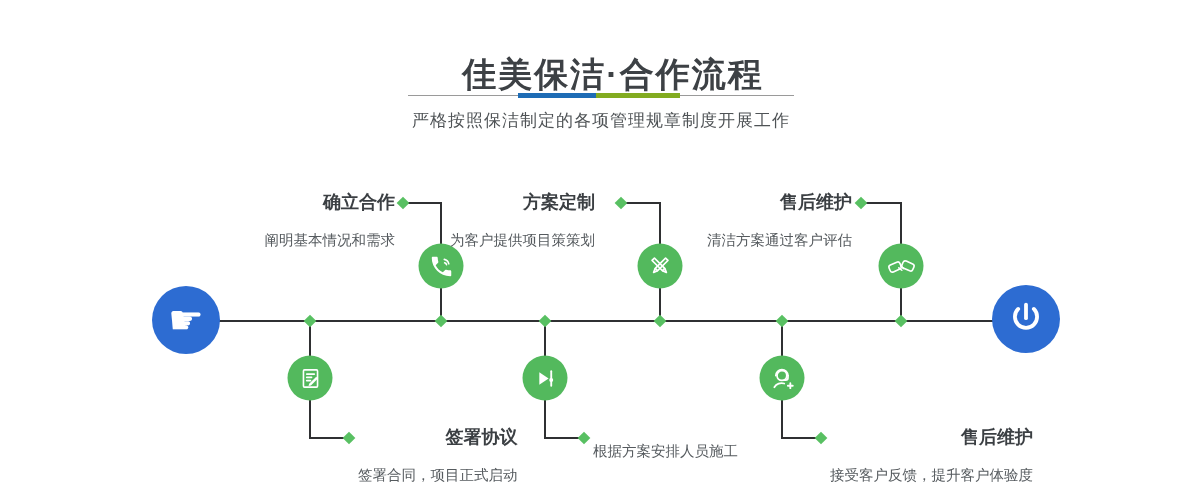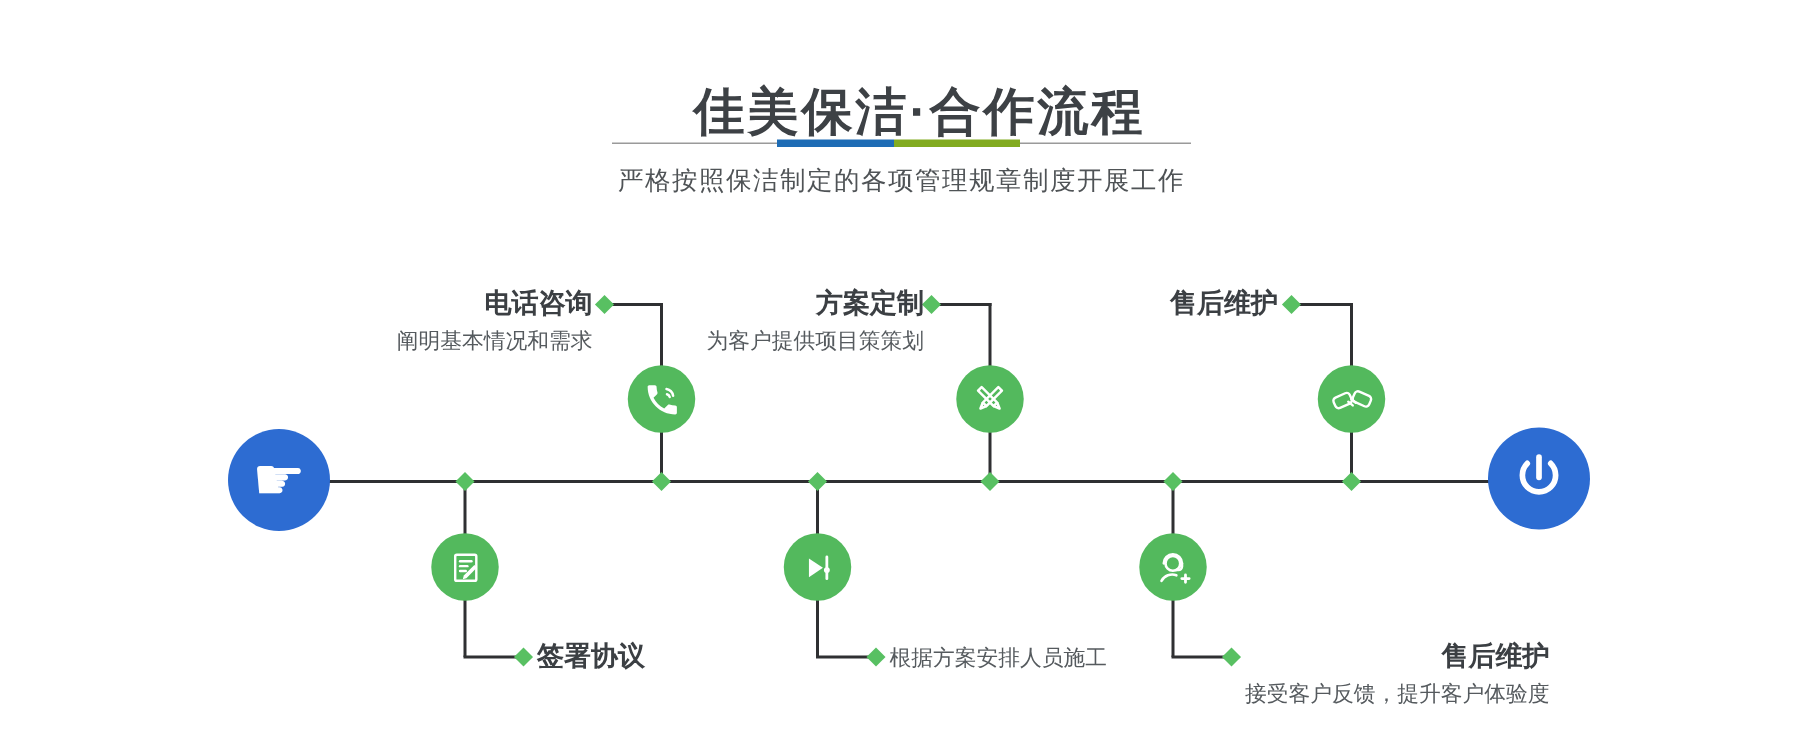--- a/index.html
+++ b/index.html
@@ -27,21 +27,21 @@
     transform:translate(-50%,-50%);display:flex;align-items:center;justify-content:center;}
   .bcircle{position:absolute;width:68px;height:68px;border-radius:50%;background:#2d6cd2;
     transform:translate(-50%,-50%);display:flex;align-items:center;justify-content:center;}
   .hand-glyph{color:#fff;font-size:40px;line-height:1;font-family:"DejaVu Sans",sans-serif;}
 
   
   .step-text{position:absolute;white-space:nowrap;}
   .step-text.top{text-align:right;}
   .step-text.bottom{text-align:right;}
   .step-title{font-size:18px;font-weight:bold;color:#3b3f43;line-height:24px;}
-  .step-desc{font-size:14.5px;color:#555a5e;line-height:20px;margin-top:4px;}
+  .step-desc{font-size:14.5px;color:#555a5e;line-height:20px;margin-top:16px;}
 </style>
 </head>
 <body>
 
 <div class="stage">
 
   <h1 class="page-title">佳美保洁·合作流程</h1>
   <div class="divider">
     <span class="rail"></span>
     <span class="seg blue"></span>
@@ -144,33 +144,35 @@
         <circle cx="11.5" cy="9.5" r="4.2"></circle>
         <path d="M6.3 9.5 a5.2 5.2 0 0 1 10.4 0"></path>
         <path d="M16.7 9.5 v1.8 a2 2 0 0 1 -2 2 h-1.2"></path>
         <path d="M5 19.5 a7 7 0 0 1 8.5 -3.2"></path>
         <path d="M16.6 18.2 h4.2 M18.7 16.1 v4.2" stroke-width="1.6"></path>
       </g>
     </svg>
   </div>
 
   <div class="step-text top" style="right:807px;top:190px;">
-    <div class="step-title">电话咨询</div>
+    <div class="step-title">确立合作</div>
     <div class="step-desc">阐明基本情况和需求</div>
   </div>
-  <div class="step-text top" style="right:586px;top:190px;">
+  <div class="step-text top" style="right:607px;top:190px;">
     <div class="step-title">方案定制</div>
     <div class="step-desc">为客户提供项目策策划</div>
   </div>
   <div class="step-text top" style="right:350px;top:190px;">
     <div class="step-title">售后维护</div>
+    <div class="step-desc">清洁方案通过客户评估</div>
   </div>
 
   <div class="step-text bottom" style="left:358px;top:425px;">
     <div class="step-title">签署协议</div>
+    <div class="step-desc">签署合同，项目正式启动</div>
   </div>
   <div class="step-text bottom" style="left:593px;top:425px;">
     <div class="step-desc">根据方案安排人员施工</div>
   </div>
   <div class="step-text bottom" style="left:830px;top:425px;">
     <div class="step-title">售后维护</div>
     <div class="step-desc">接受客户反馈，提升客户体验度</div>
   </div>
 
 </div>

